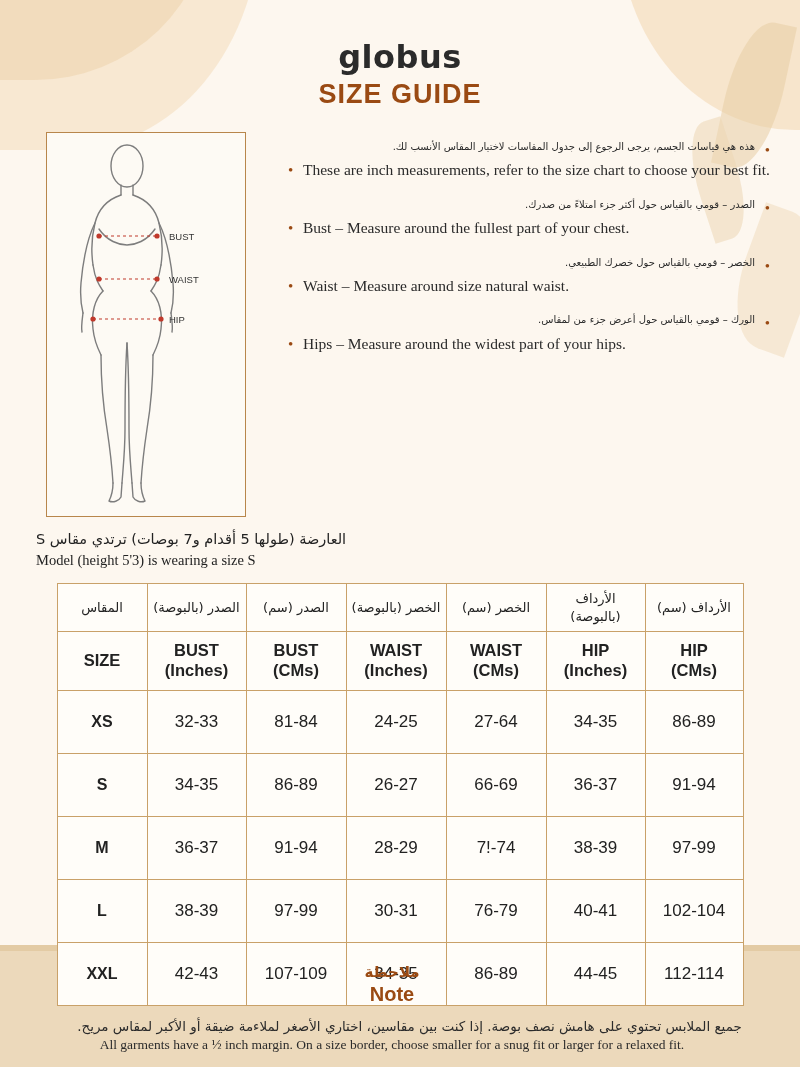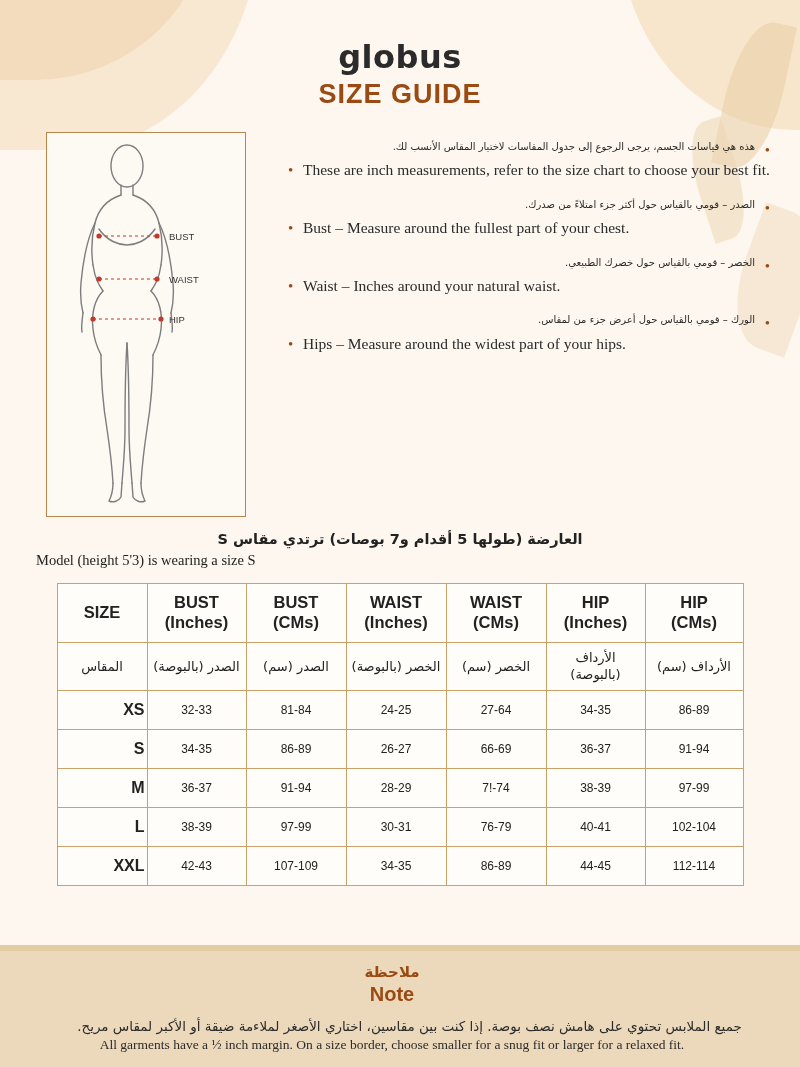--- a/index.html
+++ b/index.html
@@ -147,21 +147,21 @@
   .rtl-wrap .dot { order: 2; width: 15px; text-align: right; }
   .rtl-wrap .txt { order: 1; }
 
   .model-note {
     margin-top: 12px;
     padding: 0 6px;
     font-size: 14.5px;
     color: #222;
     line-height: 1.45;
   }
-  .model-note .ar { direction: rtl; text-align: center; font-family: "DejaVu Sans", sans-serif; font-weight: bold; }
+  .model-note .ar { direction: rtl; text-align: left; font-family: "DejaVu Sans", sans-serif; }
   .model-note .en { text-align: left; }
 
   table.size-table {
     width: 686px;
     margin: 12px auto 0 auto;
     border-collapse: collapse;
     background: #fffdf9;
     table-layout: fixed;
   }
   table.size-table td, table.size-table th {
@@ -181,26 +181,25 @@
     font-family: "DejaVu Sans", sans-serif;
     font-size: 13px;
     padding: 6px 3px;
     direction: rtl;
     line-height: 1.35;
   }
   table.size-table td.sz {
     font-family: "Liberation Sans", sans-serif;
     font-weight: bold;
     font-size: 16px;
-    padding: 10px 2px;
-    text-align: right;
+    padding: 22px 2px;
   }
   table.size-table td.val {
     font-family: "Liberation Sans", sans-serif;
-    font-size: 12px;
+    font-size: 17px;
     padding: 10px 2px;
   }
 
   .footer {
     position: absolute;
     left: 0; right: 16px; bottom: 0;
     height: 122px;
     z-index: 4;
     text-align: center;
     padding-top: 18px;
@@ -334,21 +333,21 @@
         </div>
       </div>
 
       <div class="bgroup">
         <div class="bline rtl-wrap">
           <span class="dot">•</span>
           <span class="txt rtl">الخصر – قومي بالقياس حول خصرك الطبيعي.</span>
         </div>
         <div class="bline">
           <span class="dot">•</span>
-          <span class="txt">Waist – Inches around your natural waist.</span>
+          <span class="txt">Waist – Measure around size natural waist.</span>
         </div>
       </div>
 
       <div class="bgroup">
         <div class="bline rtl-wrap">
           <span class="dot">•</span>
           <span class="txt rtl">الورك – قومي بالقياس حول أعرض جزء من لمقاس.</span>
         </div>
         <div class="bline">
           <span class="dot">•</span>
@@ -369,57 +368,57 @@
       <col style="width:90px">
         <col style="width:99px">
         <col style="width:100px">
       <col style="width:100px">
         <col style="width:100px">
         <col style="width:99px">
         <col style="width:98px">
     </colgroup>
     <thead>
       <tr>
-        <th class="hd-en">
-          <div>SIZE</div>
-        </th>
-        <th class="hd-en">
-          <div>BUST</div>
-          <div>(Inches)</div>
-        </th>
-        <th class="hd-en">
-          <div>BUST</div>
-          <div>(CMs)</div>
-        </th>
-        <th class="hd-en">
-          <div>WAIST</div>
-          <div>(Inches)</div>
-        </th>
-        <th class="hd-en">
-          <div>WAIST</div>
-          <div>(CMs)</div>
-        </th>
-        <th class="hd-en">
-          <div>HIP</div>
-          <div>(Inches)</div>
-        </th>
-        <th class="hd-en">
-          <div>HIP</div>
-          <div>(CMs)</div>
-        </th>
-      </tr>
-      <tr>
         <td class="hd-ar">المقاس</td>
         <td class="hd-ar">الصدر (بالبوصة)</td>
         <td class="hd-ar">الصدر (سم)</td>
         <td class="hd-ar">الخصر (بالبوصة)</td>
         <td class="hd-ar">الخصر (سم)</td>
         <td class="hd-ar">الأرداف (بالبوصة)</td>
         <td class="hd-ar">الأرداف (سم)</td>
       </tr>
+      <tr>
+        <th class="hd-en">
+          <div>SIZE</div>
+        </th>
+        <th class="hd-en">
+          <div>BUST</div>
+          <div>(Inches)</div>
+        </th>
+        <th class="hd-en">
+          <div>BUST</div>
+          <div>(CMs)</div>
+        </th>
+        <th class="hd-en">
+          <div>WAIST</div>
+          <div>(Inches)</div>
+        </th>
+        <th class="hd-en">
+          <div>WAIST</div>
+          <div>(CMs)</div>
+        </th>
+        <th class="hd-en">
+          <div>HIP</div>
+          <div>(Inches)</div>
+        </th>
+        <th class="hd-en">
+          <div>HIP</div>
+          <div>(CMs)</div>
+        </th>
+      </tr>
     </thead>
     <tbody>
       <tr>
         <td class="sz">XS</td>
         <td class="val">32-33</td>
         <td class="val">81-84</td>
         <td class="val">24-25</td>
         <td class="val">27-64</td>
         <td class="val">34-35</td>
         <td class="val">86-89</td>

